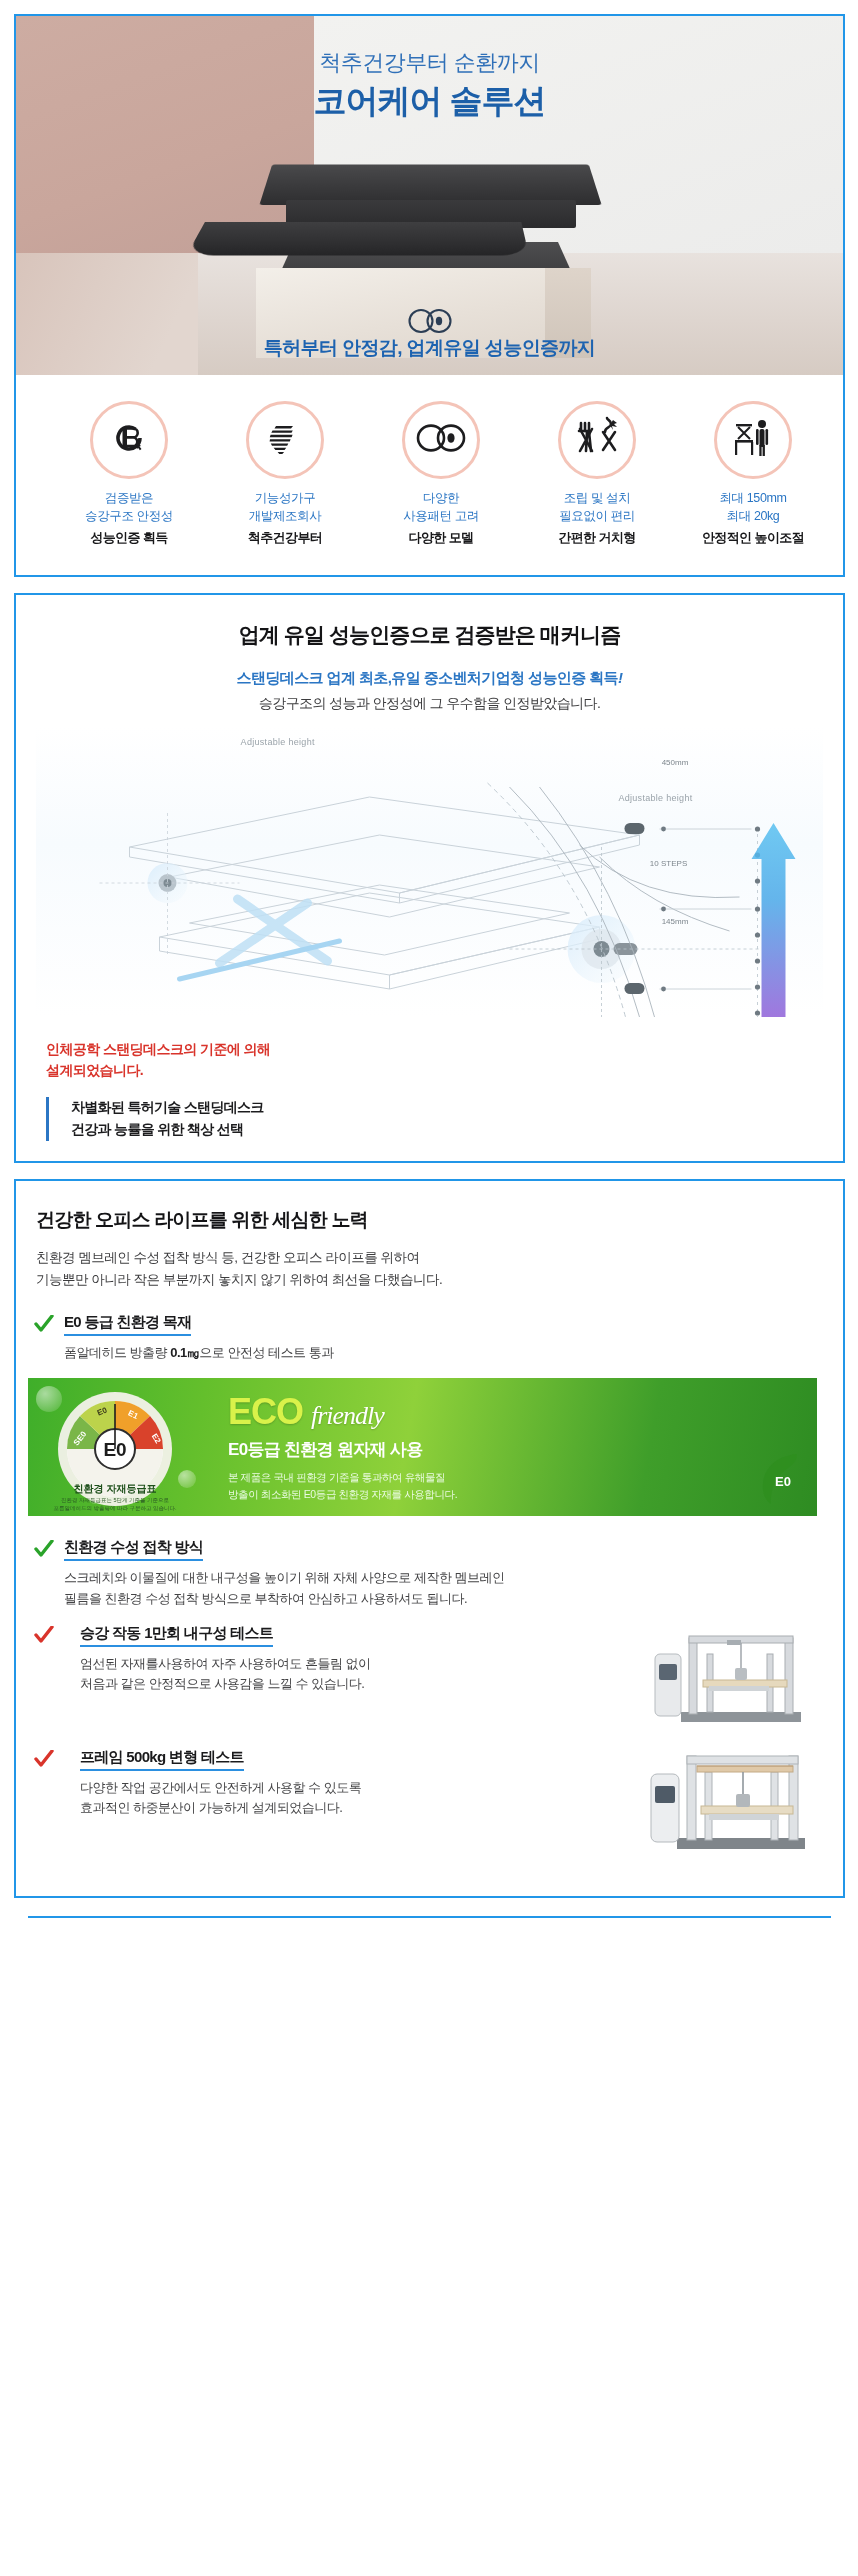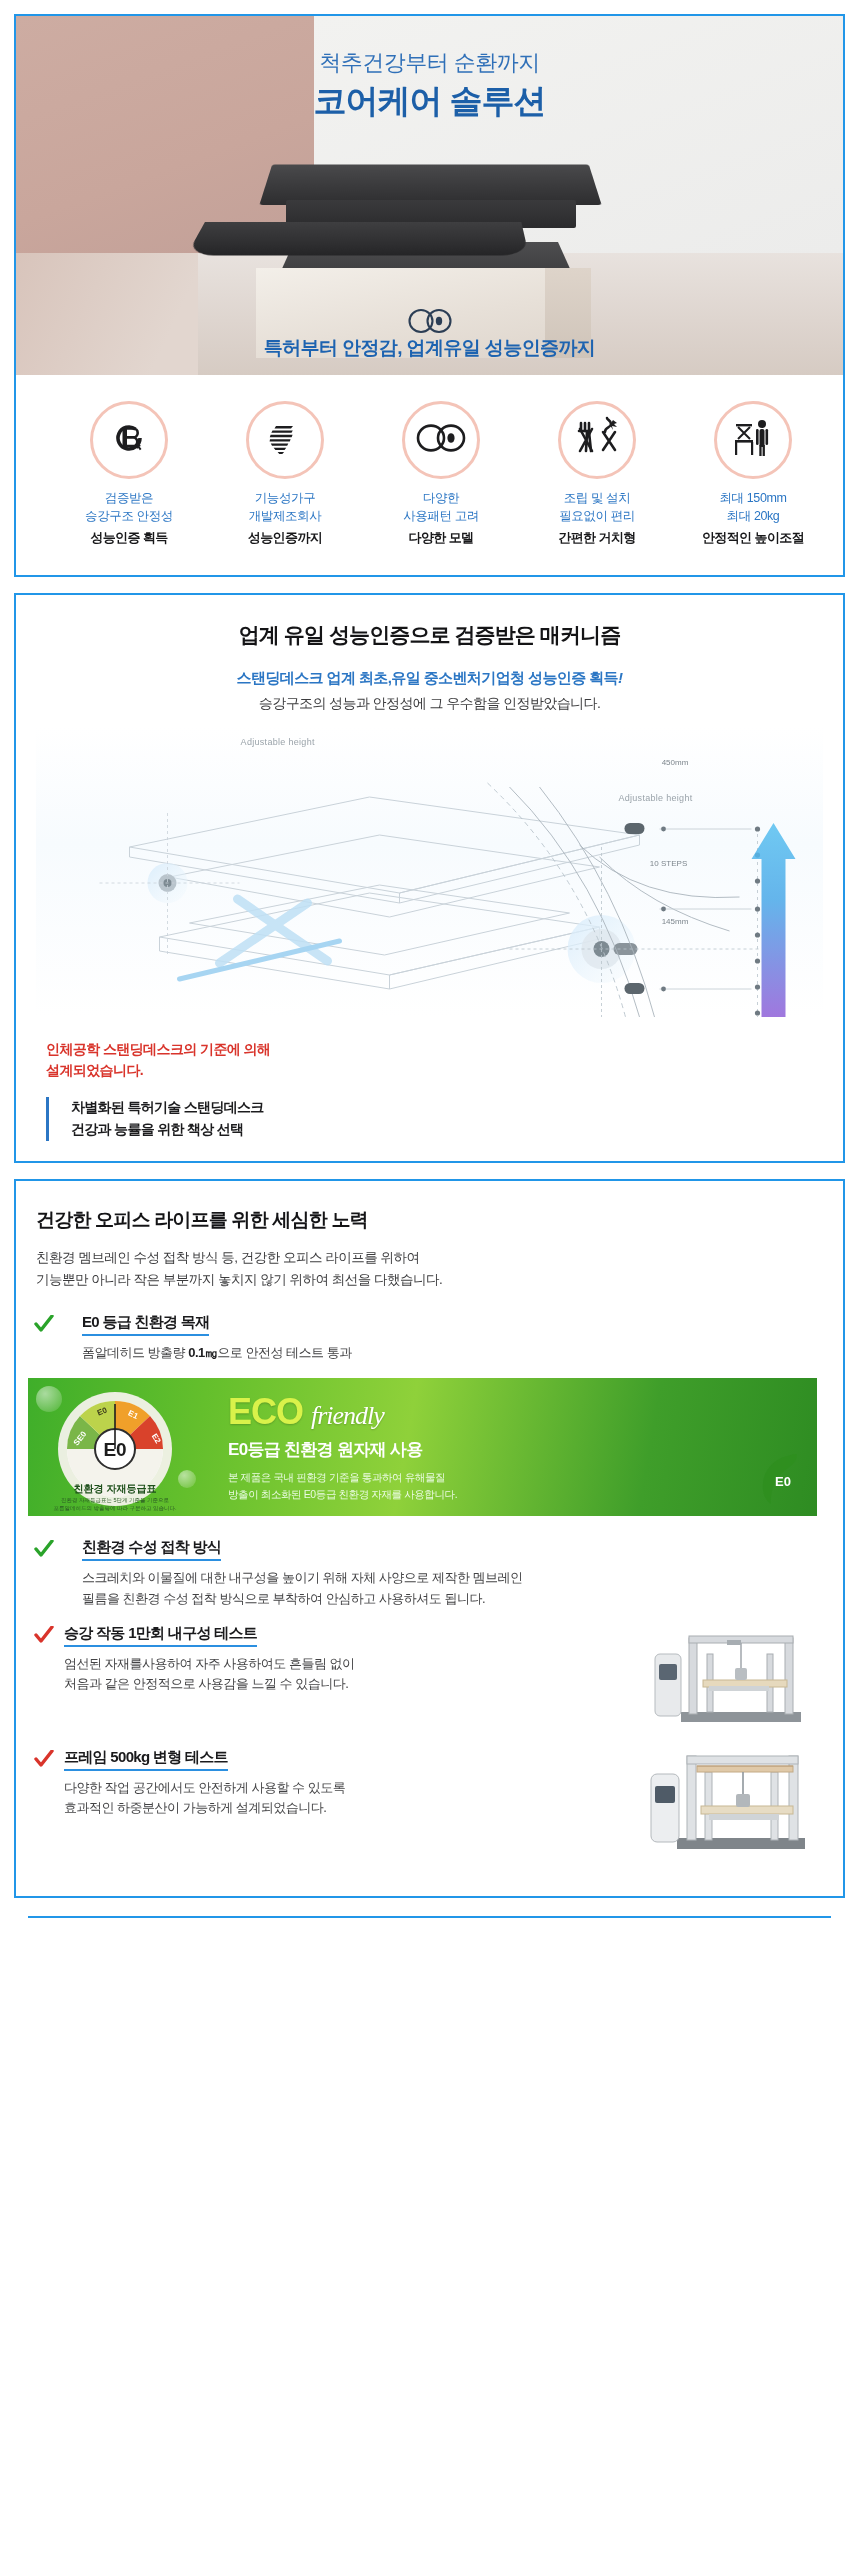--- a/index.html
+++ b/index.html
@@ -173,21 +173,21 @@
   
   .sec3 { padding: 26px 26px 24px 12px; }
   .sec3-h {
     font-size: 19px; font-weight: 700; color: #141416;
     letter-spacing: -0.8px; margin-bottom: 14px; padding-left: 8px;
   }
   .sec3-lead {
     font-size: 13.5px; color: #3c3c3e; line-height: 1.65;
     letter-spacing: -0.5px; padding-left: 8px; margin-bottom: 22px;
   }
-  .feat { display: flex; gap: 28px; margin-bottom: 14px; padding-left: 6px; }
+  .feat { display: flex; gap: 10px; margin-bottom: 14px; padding-left: 6px; }
   .feat-check { flex: 0 0 20px; padding-top: 2px; }
   .feat-body { flex: 1; }
   .feat-title {
     font-size: 15px; font-weight: 700; color: #1a1a1c;
     letter-spacing: -0.7px; display: inline-block;
     border-bottom: 2px solid #2b8fe0; padding-bottom: 2px;
   }
   .feat-desc {
     font-size: 13px; color: #434345; line-height: 1.6;
     letter-spacing: -0.5px; margin-top: 7px;
@@ -230,21 +230,21 @@
     margin-top: 8px; letter-spacing: -0.7px;
   }
   .eco-note {
     font-size: 10.5px; color: #eafbe2; line-height: 1.6;
     margin-top: 8px; letter-spacing: -0.4px;
   }
   .eco-leaf {
     position: absolute; right: 14px; bottom: 10px; width: 46px; height: 56px;
   }
 
-  .feat-with-img { display: flex; gap: 10px; align-items: flex-start; }
+  .feat-with-img { display: flex; gap: 26px; align-items: flex-start; }
   .feat-img {
     flex: 0 0 180px; height: 110px; position: relative; overflow: hidden;
   }
   .rig { position: absolute; inset: 0; }
 
   .bottom-rule {
     height: 2px; background: #2196e8; margin: 18px 14px 0 14px;
   }
 </style>
 </head>
@@ -310,21 +310,21 @@
             <svg width="42" height="42" viewBox="0 0 42 42" aria-hidden="true">
               <g fill="#1d1d1f">
                 <path d="M12 9h17l-2 2.6H10.5zM8.5 13.4h20.3l-1.3 2.4H7.3zM6.6 17.8h22l-1 2.4H5.8zM6 22.2h20.6l-.8 2.3H5.6zM6.8 26.5h17.5l-1.1 2.3H8z"></path>
                 <path d="M9.6 30.8h12.6l-1.6 2.3h-9.2zM13.6 35h6.5l-1.8 2.1h-3z"></path>
               </g>
             </svg>
           </span>
         </div>
         <div class="badge-line1">기능성가구</div>
         <div class="badge-line2">개발제조회사</div>
-        <div class="badge-strong">성능인증까지</div>
+        <div class="badge-strong">척추건강부터</div>
       </div>
 
       <div class="badge">
         <div class="badge-circle">
           <span>
             <svg width="50" height="30" viewBox="0 0 50 30" aria-hidden="true">
               <ellipse cx="15" cy="15" rx="13" ry="12.4" fill="none" stroke="#1d1d1f" stroke-width="2.6"></ellipse>
               <ellipse cx="35" cy="15" rx="13" ry="12.4" fill="none" stroke="#1d1d1f" stroke-width="2.6"></ellipse>
               <ellipse cx="35" cy="15" rx="3.6" ry="4.8" fill="#1d1d1f"></ellipse>
             </svg>

